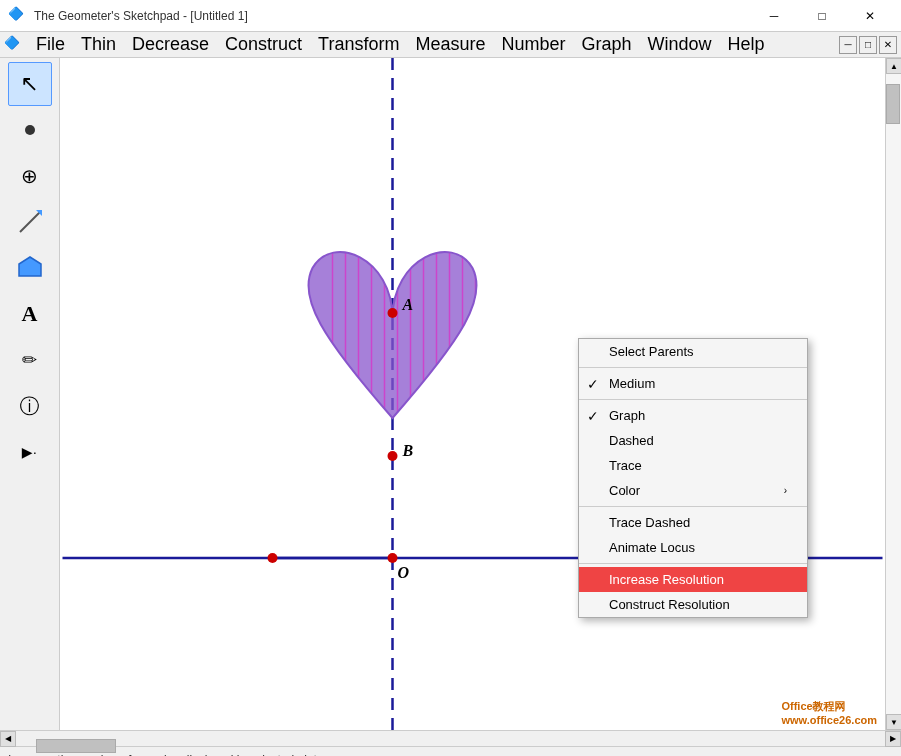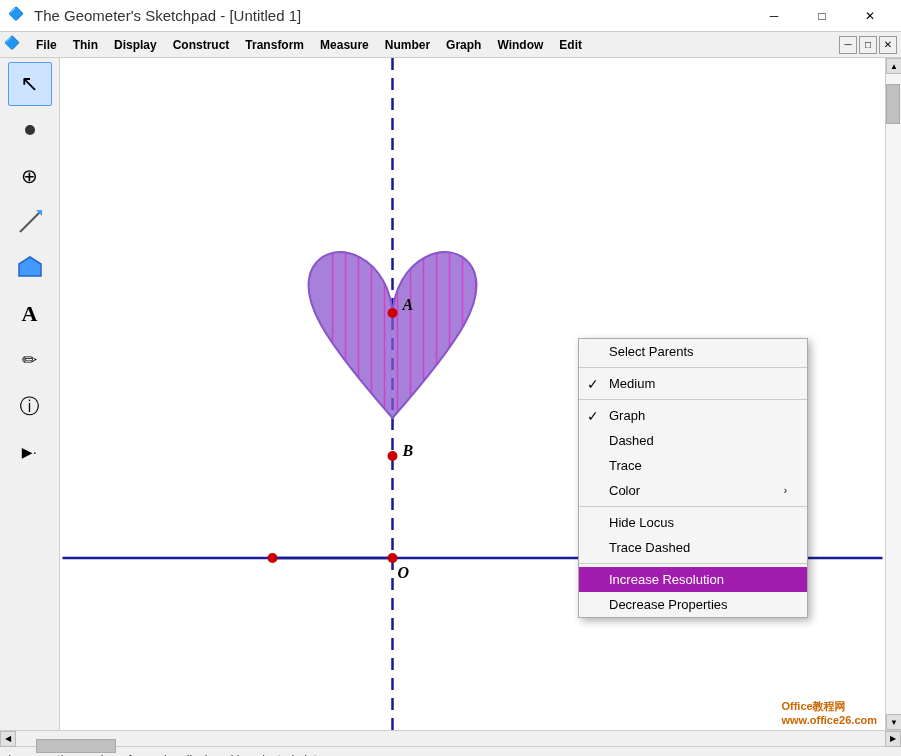--- a/index.html
+++ b/index.html
@@ -9,46 +9,45 @@
     .title-bar {
       height: 32px;
       background: #fff;
       display: flex;
       align-items: center;
       padding: 0 8px;
       border-bottom: 1px solid #ccc;
       user-select: none;
     }
     .title-bar-icon { width: 20px; height: 20px; margin-right: 6px; }
-    .title-bar-text { flex: 1; font-size: 15px; color: #333; }
+    .title-bar-text { flex: 1; font-size: 12px; color: #333; }
     .title-bar-controls { display: flex; gap: 2px; }
     .title-bar-btn {
       width: 46px; height: 32px;
       border: none; background: transparent; cursor: pointer;
       font-size: 12px; display: flex; align-items: center; justify-content: center;
     }
 
     
     .menu-bar {
       height: 26px;
       background: #f0f0f0;
       display: flex;
       align-items: center;
       padding: 0 4px;
       border-bottom: 1px solid #ccc;
     }
     .menu-item {
       padding: 2px 8px;
       cursor: pointer;
-      font-size: 12px;
+      font-size: 18px;
       color: #000;
       height: 100%;
       display: flex;
       align-items: center;
-      font-weight: bold;
     }
     .menu-bar-icon { width: 20px; height: 20px; margin-right: 4px; }
     .menu-bar-controls { margin-left: auto; display: flex; gap: 2px; }
     .menu-bar-ctrl-btn {
       width: 18px; height: 18px; border: 1px solid #999; background: #f0f0f0;
       font-size: 10px; cursor: pointer; display: flex; align-items: center; justify-content: center;
     }
 
     
     .main-area {
@@ -155,21 +154,21 @@
     .ctx-item {
       padding: 5px 20px 5px 30px;
       cursor: pointer;
       color: #000;
       position: relative;
       display: flex;
       align-items: center;
       justify-content: space-between;
     }
     .ctx-item.highlighted {
-      background: #a21caf;
+      background: #ef4444;
       color: #fff;
     }
     .ctx-separator { height: 1px; background: #ccc; margin: 3px 0; }
     .ctx-check {
       position: absolute;
       left: 8px;
       font-size: 14px;
     }
     .ctx-arrow { font-size: 10px; }
 
@@ -192,28 +191,28 @@
     <button class="title-bar-btn">─</button>
     <button class="title-bar-btn">□</button>
     <button class="title-bar-btn close">✕</button>
   </div>
 </div>
 
 <div class="menu-bar">
   <span class="menu-bar-icon">🔷</span>
   <div class="menu-item">File</div>
   <div class="menu-item">Thin</div>
-  <div class="menu-item">Display</div>
+  <div class="menu-item">Decrease</div>
   <div class="menu-item">Construct</div>
   <div class="menu-item">Transform</div>
   <div class="menu-item">Measure</div>
   <div class="menu-item">Number</div>
   <div class="menu-item">Graph</div>
   <div class="menu-item">Window</div>
-  <div class="menu-item">Edit</div>
+  <div class="menu-item">Help</div>
   <div class="menu-bar-controls">
     <div class="menu-bar-ctrl-btn">─</div>
     <div class="menu-bar-ctrl-btn">□</div>
     <div class="menu-bar-ctrl-btn">✕</div>
   </div>
 </div>
 
 <div class="main-area">
 
   <div class="toolbar">
@@ -301,31 +300,31 @@
       </div>
       <div class="ctx-item">
         <span>Trace</span>
       </div>
       <div class="ctx-item">
         <span>Color</span>
         <span class="ctx-arrow">›</span>
       </div>
       <div class="ctx-separator"></div>
       <div class="ctx-item">
-        <span>Hide Locus</span>
-      </div>
-      <div class="ctx-item">
         <span>Trace Dashed</span>
+      </div>
+      <div class="ctx-item">
+        <span>Animate Locus</span>
       </div>
       <div class="ctx-separator"></div>
       <div class="ctx-item highlighted">
         <span>Increase Resolution</span>
       </div>
       <div class="ctx-item">
-        <span>Decrease Properties</span>
+        <span>Construct Resolution</span>
       </div>
     </div>
 
     <div class="watermark">
       <div>Office教程网</div>
       <div>www.office26.com</div>
     </div>
   </div>
 
   <div class="scrollbar-v">

